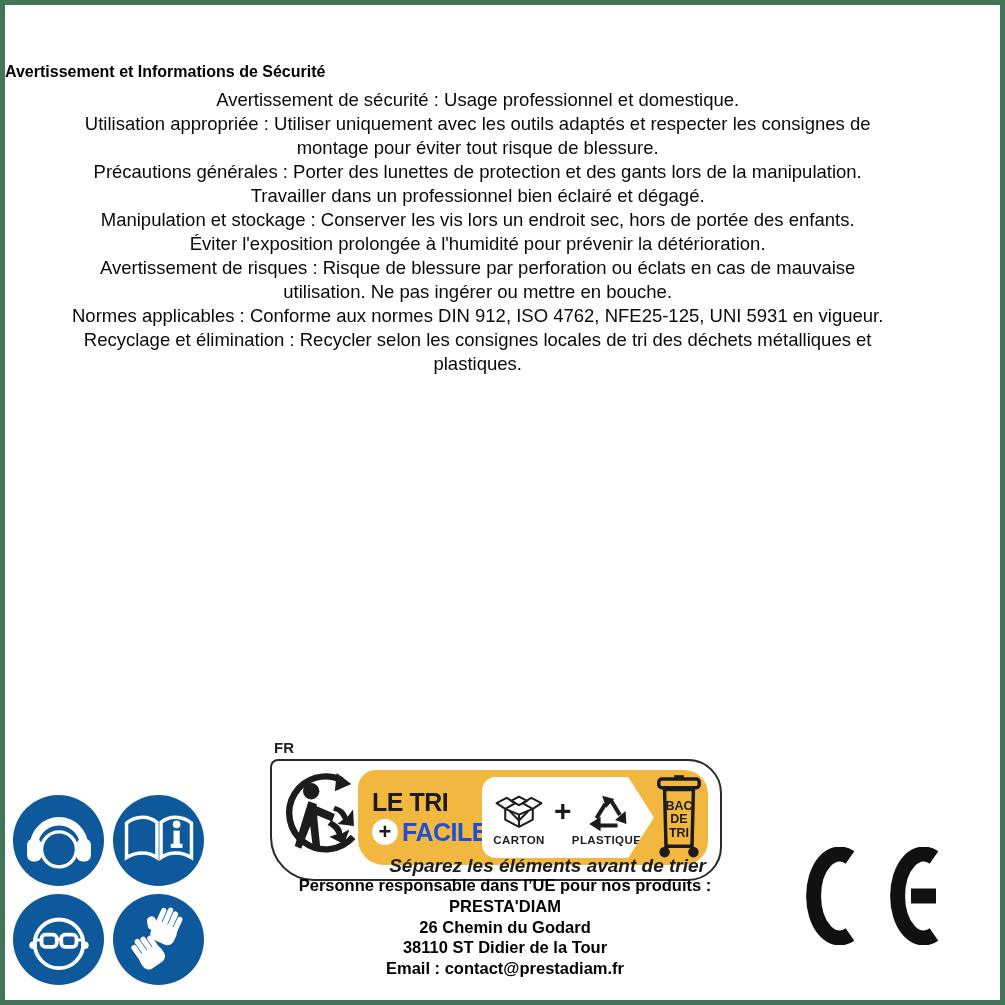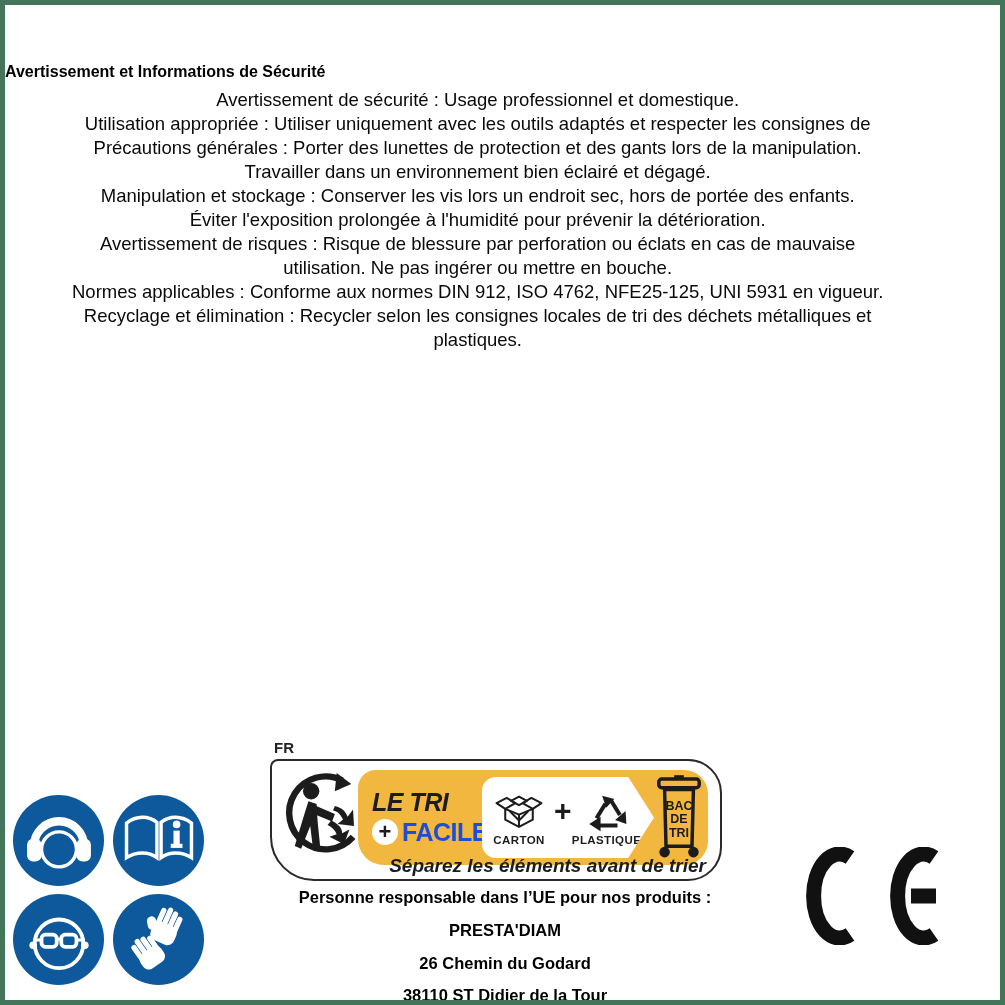--- a/index.html
+++ b/index.html
@@ -52,21 +52,21 @@
   .band{
     position:absolute;left:86px;top:9px;width:350px;height:95px;
     background:#f2b73e;
     border-radius:18px 24px 24px 26px;
   }
   .letri{
     position:absolute;left:0;top:0;bottom:0;width:124px;
     display:flex;flex-direction:column;justify-content:center;
     padding-left:14px;box-sizing:border-box;
   }
-  .letri-l1{font-size:25px;font-weight:bold;letter-spacing:-.5px;color:#1c1c1c;line-height:26px;font-style:italic;}
+  .letri-l1{font-size:25px;font-weight:bold;letter-spacing:-.5px;color:#1c1c1c;line-height:26px;}
   .letri-l2{display:flex;align-items:center;gap:4px;margin-top:3px;}
   .plus-badge{
     width:26px;height:26px;border-radius:50%;background:#fff;
     display:flex;align-items:center;justify-content:center;
     font-size:22px;font-weight:bold;color:#1c1c1c;flex:0 0 auto;line-height:1;
   }
   .letri-l2 .word{font-size:25px;font-weight:bold;letter-spacing:-.5px;color:#1d4ed8;}
   .inset{
     position:absolute;left:124px;top:7px;width:172px;height:81px;
     background:#fff;
@@ -83,36 +83,37 @@
     position:absolute;right:14px;bottom:2px;
     font-size:19px;font-weight:bold;font-style:italic;color:#1c1c1c;
     white-space:nowrap;
     margin-top:16px;
   }
   
   .responsible{
     position:absolute;left:240px;top:870px;width:520px;
     text-align:center;font-weight:bold;color:#000;
   }
-  .responsible div{font-size:16.5px;line-height:20.8px;white-space:nowrap;margin-top:12px;}
+  .responsible div{font-size:16.5px;line-height:20.8px;white-space:nowrap;}
   
   .ce{position:absolute;left:799px;top:842px;width:140px;height:98px;}
 </style>
 </head>
 <body>
 
 <div class="page">
 
   <div class="title">Avertissement et Informations de Sécurité</div>
 
   <div class="body-text">
     <div class="body-line">Avertissement de sécurité : Usage professionnel et domestique.</div>
     <div class="body-line">Utilisation appropriée : Utiliser uniquement avec les outils adaptés et respecter les consignes de</div>
+    <div class="body-line">montage pour éviter tout risque de blessure.</div>
     <div class="body-line">Précautions générales : Porter des lunettes de protection et des gants lors de la manipulation.</div>
-    <div class="body-line">Travailler dans un environnement bien éclairé et dégagé.</div>
+    <div class="body-line">Travailler dans un professionnel bien éclairé et dégagé.</div>
     <div class="body-line">Manipulation et stockage : Conserver les vis lors un endroit sec, hors de portée des enfants.</div>
     <div class="body-line">Éviter l'exposition prolongée à l'humidité pour prévenir la détérioration.</div>
     <div class="body-line">Avertissement de risques : Risque de blessure par perforation ou éclats en cas de mauvaise</div>
     <div class="body-line">utilisation. Ne pas ingérer ou mettre en bouche.</div>
     <div class="body-line">Normes applicables : Conforme aux normes DIN 912, ISO 4762, NFE25-125, UNI 5931 en vigueur.</div>
     <div class="body-line">Recyclage et élimination : Recycler selon les consignes locales de tri des déchets métalliques et</div>
     <div class="body-line">plastiques.</div>
   </div>
 
   <div class="icon-grid">

